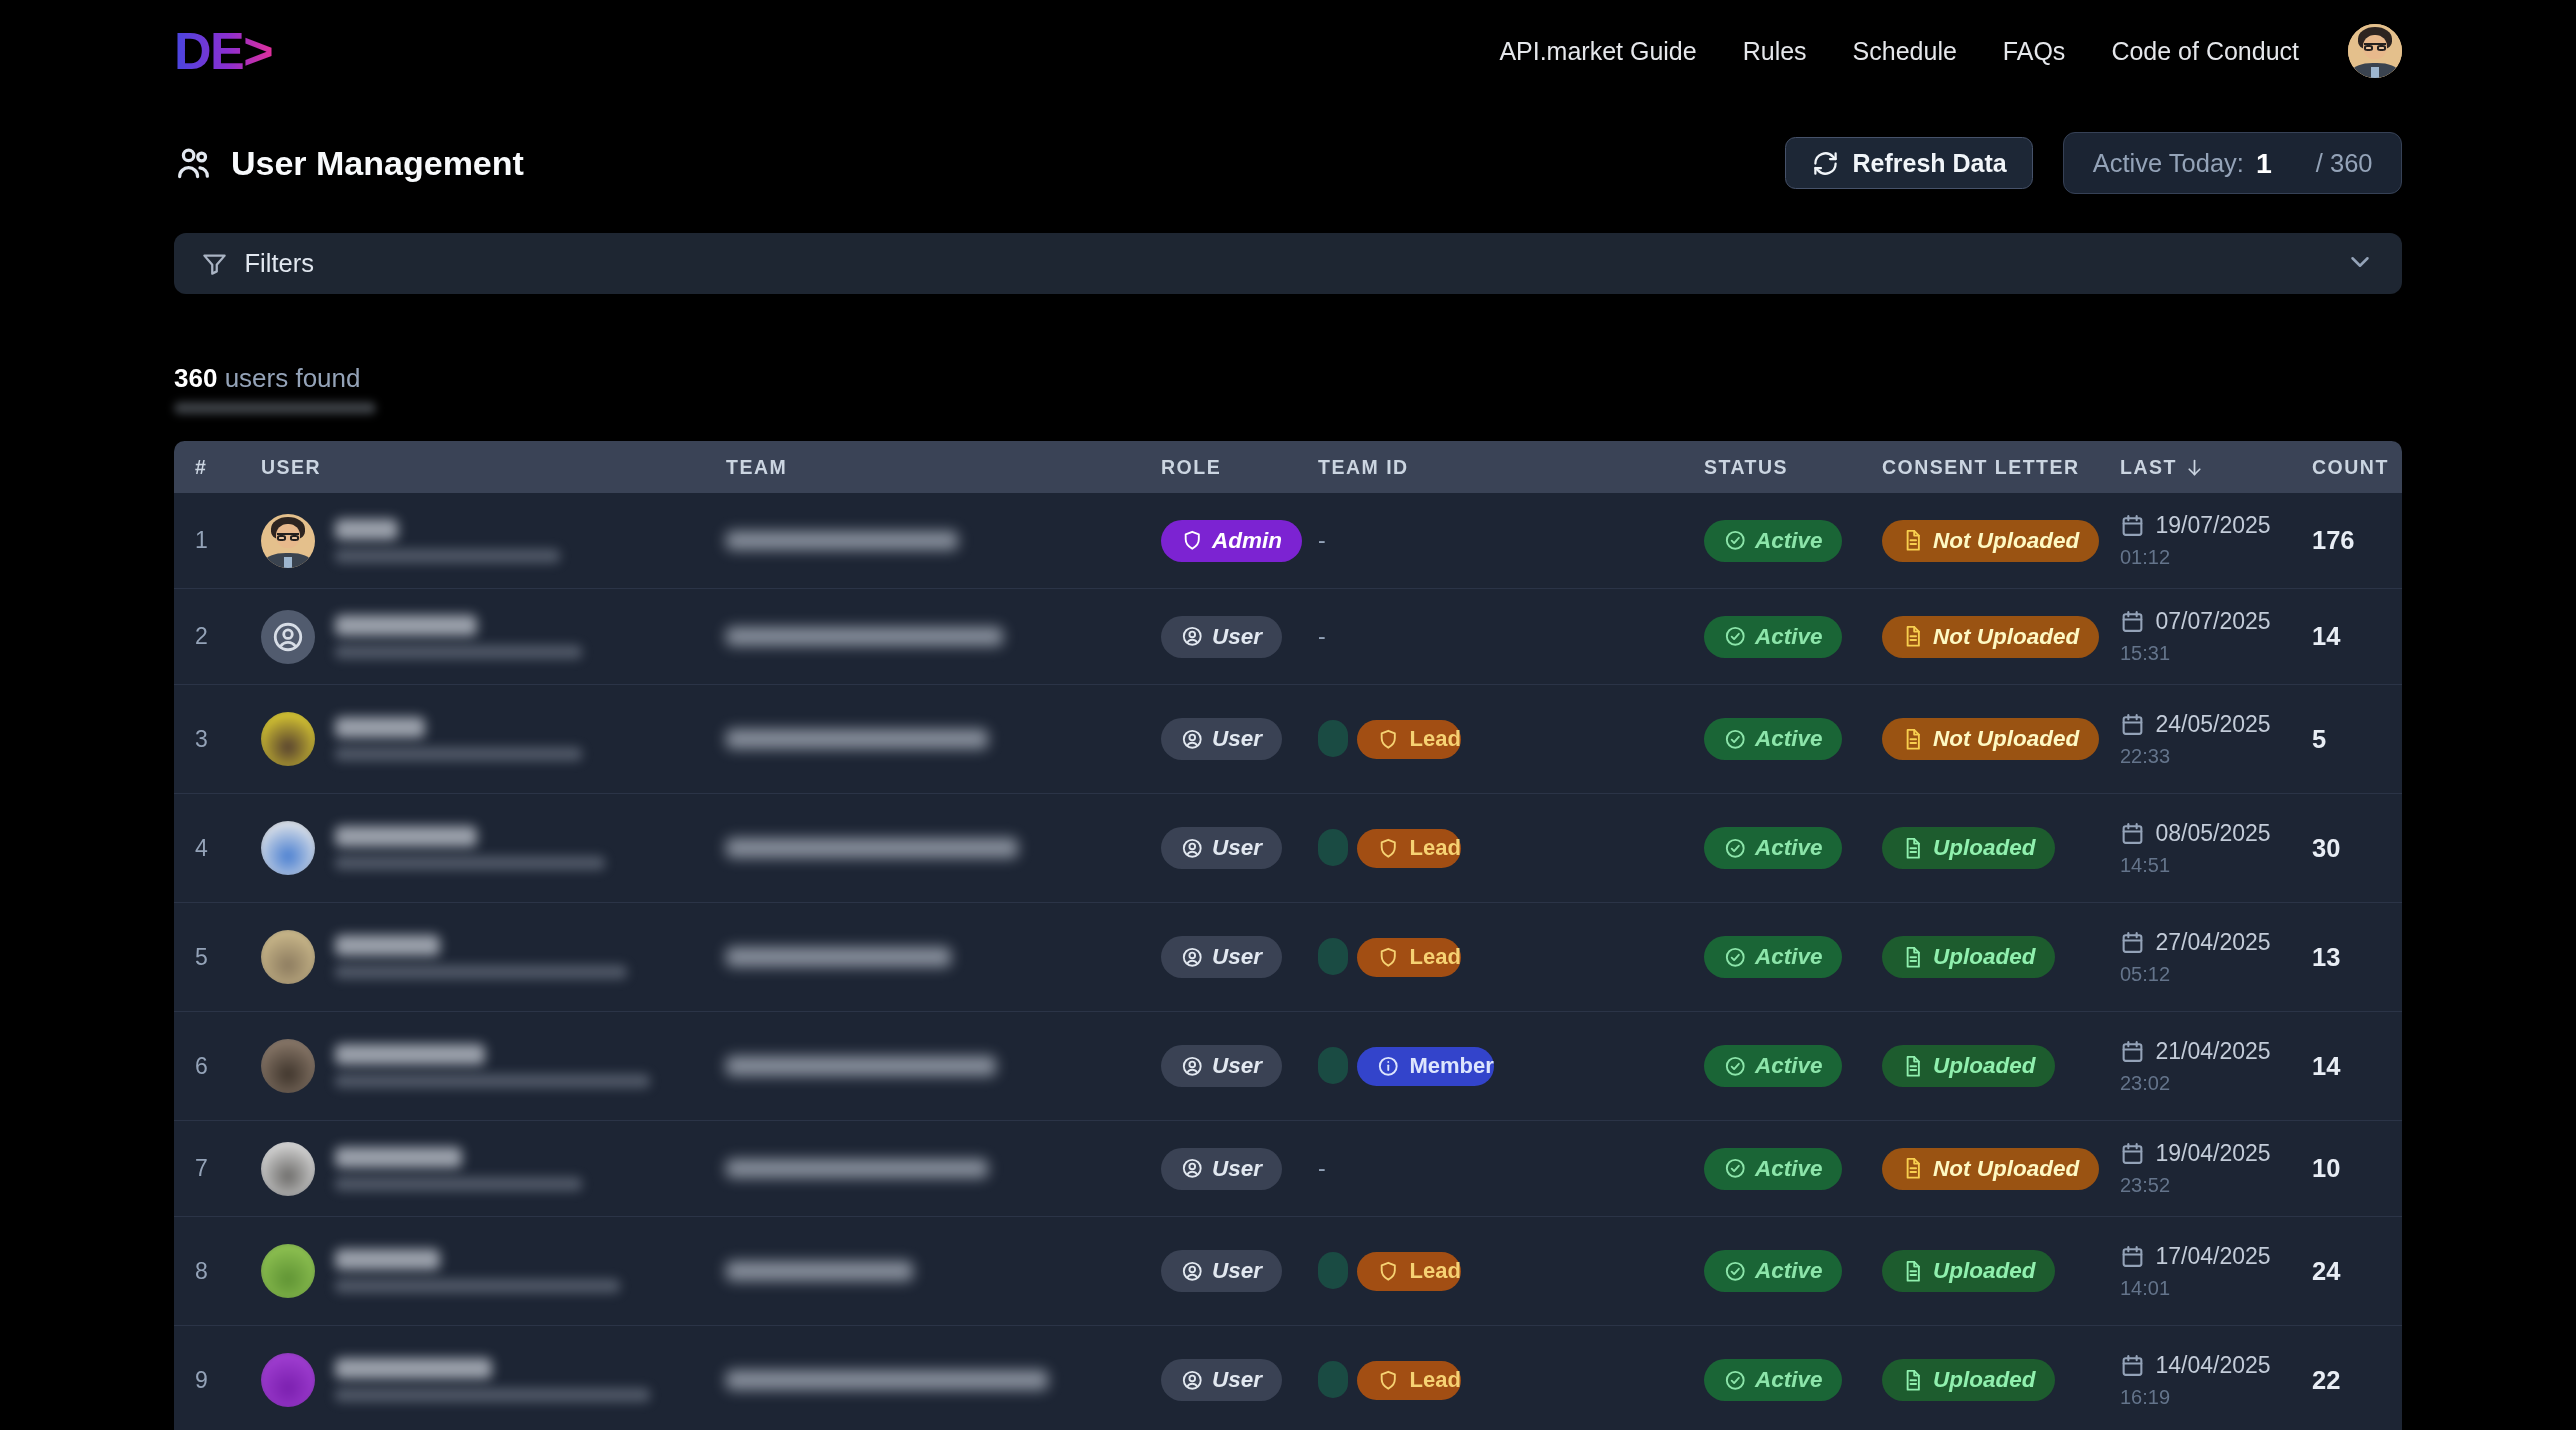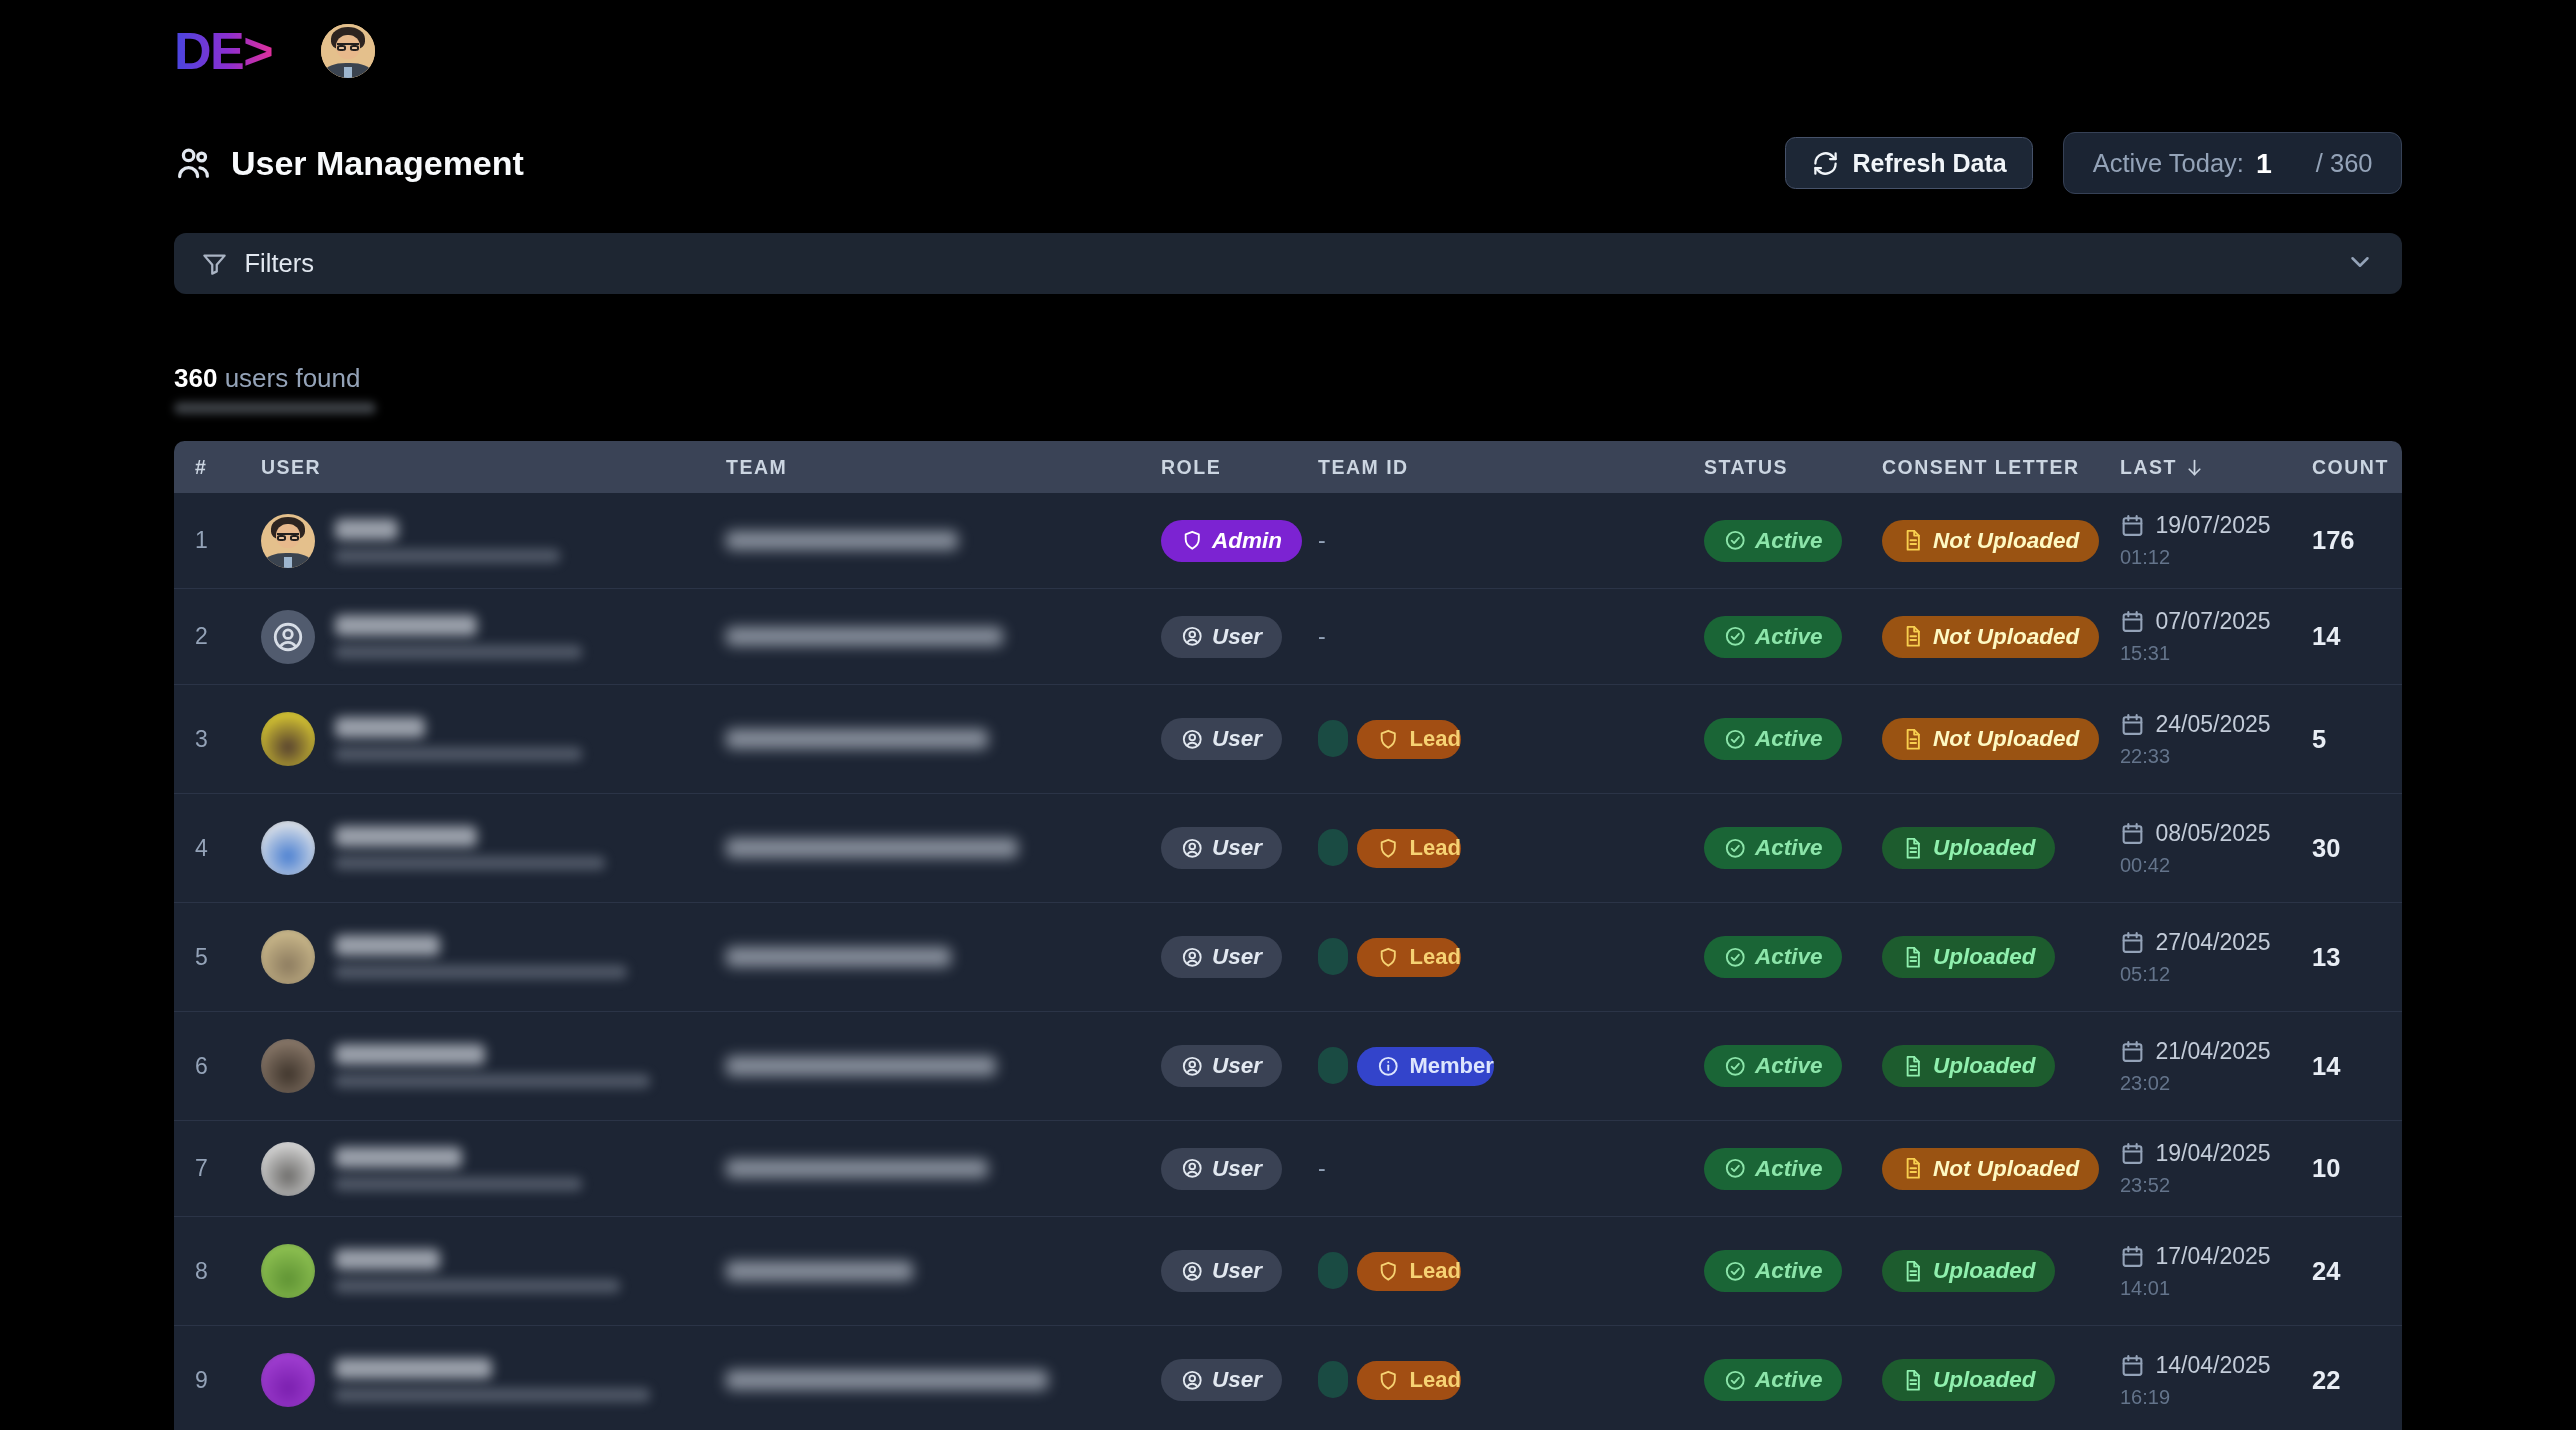--- a/index.html
+++ b/index.html
@@ -105,20 +105,27 @@
   .last-cell .t { margin-top:6.7px; font-size:20px; color:#64748b; }
   .c-count { font-size:25.5px; font-weight:600; color:#e8edf4; }
 </style>
 </head>
 <body>
 
 <div class="container">
 
   <header class="topnav">
     <div class="logo">DE&gt;</div>
+    <nav class="nav-links">
+        <a class="nav-link">API.market Guide</a>
+        <a class="nav-link">Rules</a>
+        <a class="nav-link">Schedule</a>
+        <a class="nav-link">FAQs</a>
+        <a class="nav-link">Code of Conduct</a>
+      </nav>
     <div class="nav-avatar">
       <div class="cartoon">
         <span class="hair"></span>
           <span class="face"></span>
         <span class="glasses">
             <i></i>
             <i></i>
           </span>
         <span class="body"></span>
           <span class="shirt"></span>
@@ -481,21 +488,21 @@
               <span style="display:inline-flex">
                 <svg viewBox="0 0 24 24" fill="none" stroke-width="2" stroke-linecap="round">
                   <rect x="3.5" y="5" width="17" height="16" rx="2"></rect>
                   <line x1="8" y1="3" x2="8" y2="7"></line>
                   <line x1="16" y1="3" x2="16" y2="7"></line>
                   <line x1="3.5" y1="10" x2="20.5" y2="10"></line>
                 </svg>
               </span>
               <span>08/05/2025</span>
             </div>
-       <div class="t">00:42</div>
+       <div class="t">14:51</div>
      </div>
      <div class="cell c-count">30</div>
         </div>
         <div class="t-grid row tall">
           <div class="cell c-num">5</div>
      <div class="cell user-cell">
             <div class="avatar blurphoto">
               <i style="background:radial-gradient(circle at 50% 62%, #8c7b5f 0%, #cbb98b 70%)"></i>
             </div>
        <div class="ustack">

